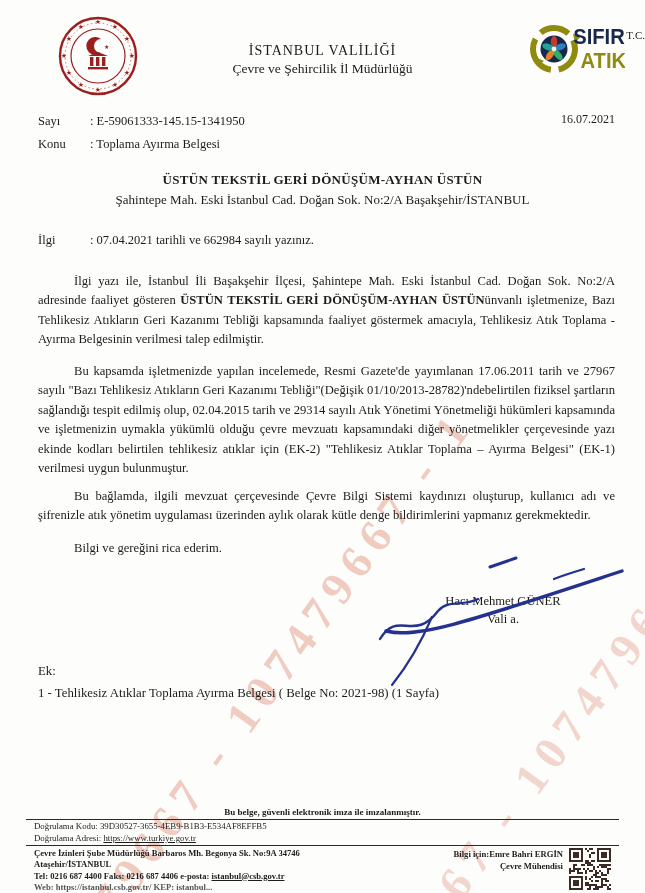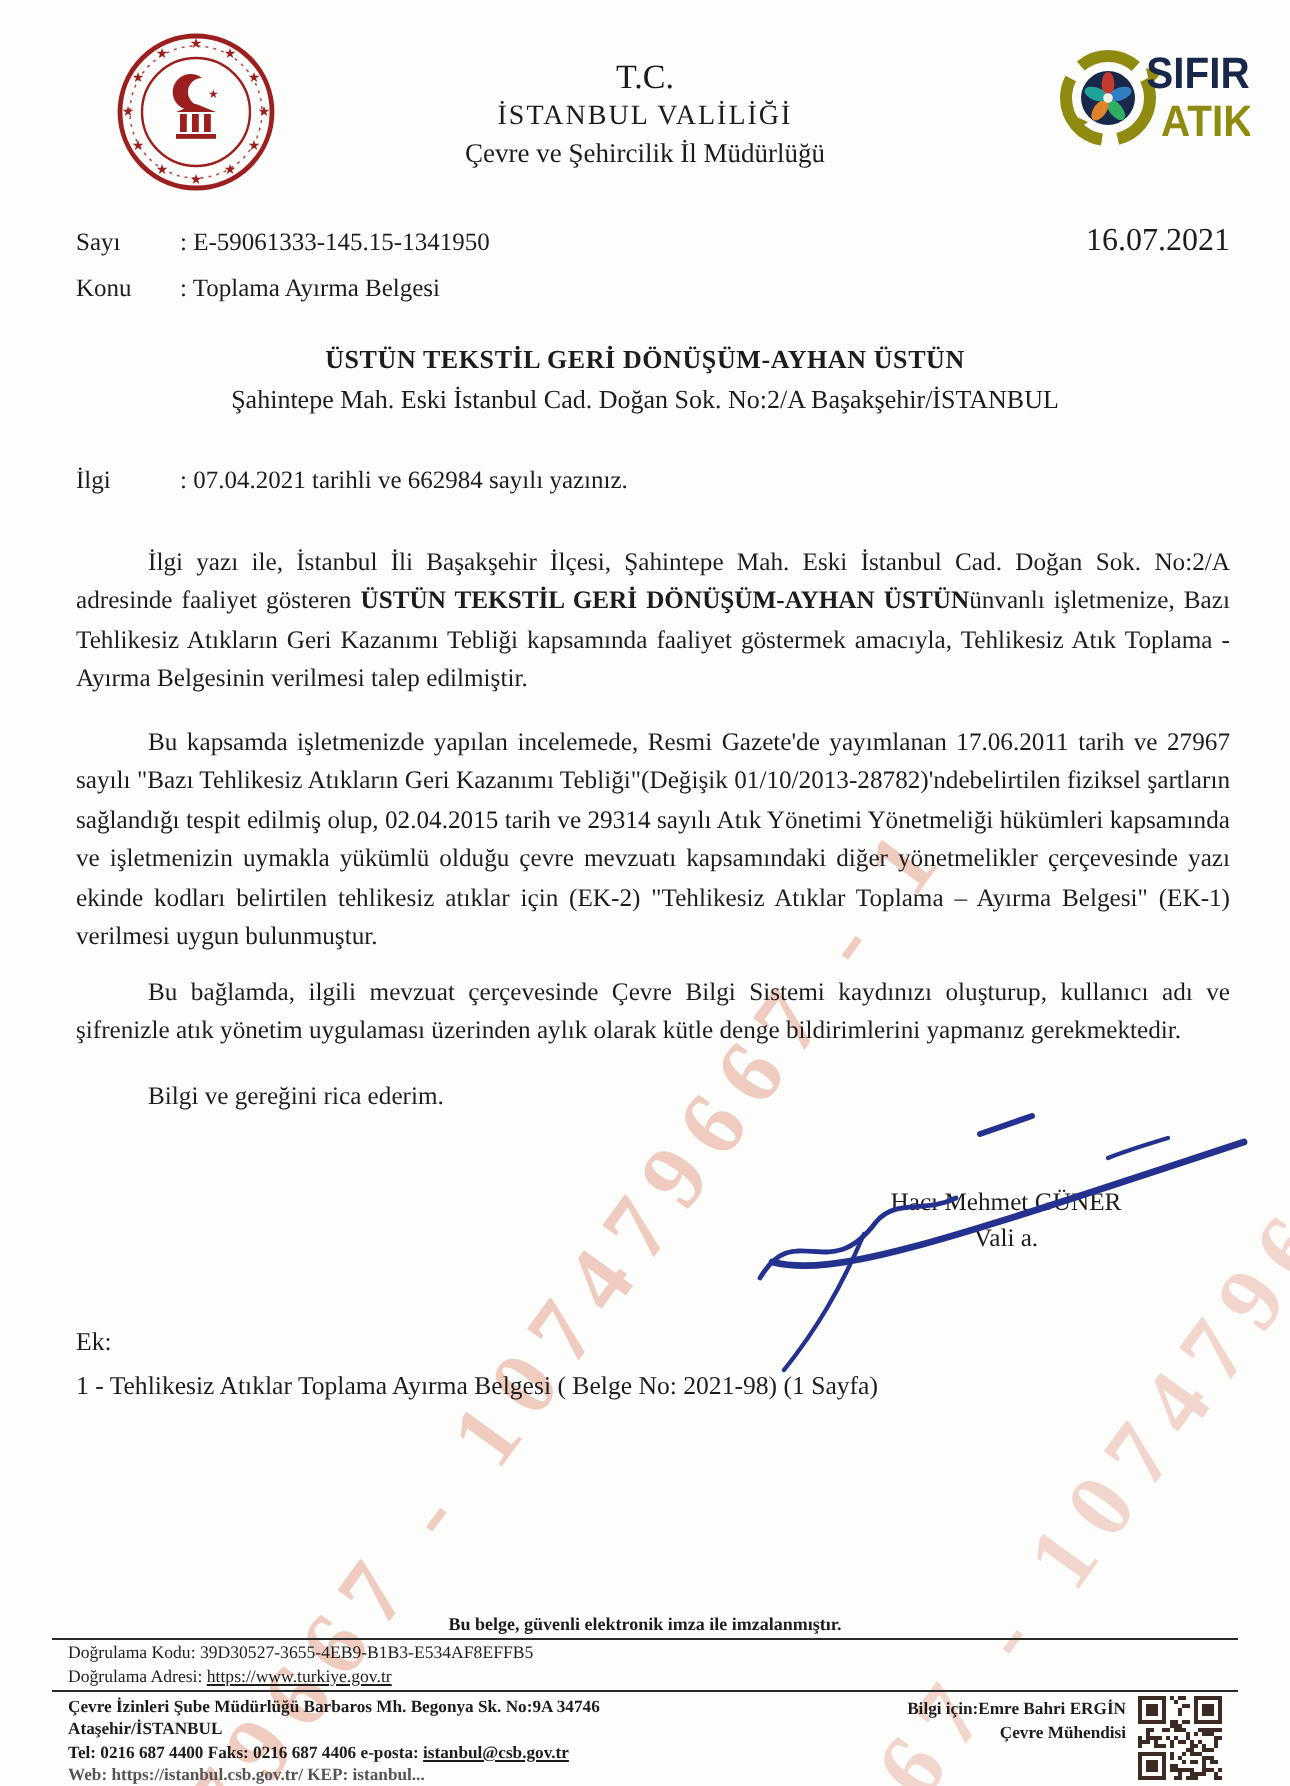--- a/index.html
+++ b/index.html
@@ -12,30 +12,30 @@
   .watermark{position:absolute;inset:0;overflow:hidden;pointer-events:none;z-index:0;}
   .wm-line{
     position:absolute;white-space:nowrap;font-weight:bold;
     font-size:46px;letter-spacing:9px;color:rgba(219,122,96,0.38);
     transform-origin:center;font-family:"Liberation Serif",serif;
   }
   .wm-main{left:-260px;top:420px;width:1400px;transform:rotate(-54deg);}
   .wm-second{left:160px;top:300px;width:1400px;transform:rotate(-54deg);color:rgba(219,122,96,0.30);}
   
   .header-center{position:absolute;top:28px;left:0;right:0;text-align:center;z-index:2;line-height:1.28;}
-  .hc-tc{font-size:17px;}
+  .hc-tc{font-size:11px;text-align:right;}
   .hc-office{font-size:14px;letter-spacing:1px;}
   .hc-dept{font-size:13.5px;}
   .emblem{position:absolute;left:57px;top:15px;z-index:2;}
   .sifir{position:absolute;right:20px;top:18px;z-index:2;}
   
   .meta{position:absolute;left:38px;top:110px;z-index:2;font-size:12.5px;line-height:1.8;}
   .meta-row{display:flex;}
   .meta-label{width:52px;}
-  .doc-date{position:absolute;right:30px;top:112px;z-index:2;font-size:16px;}
+  .doc-date{position:absolute;right:30px;top:112px;z-index:2;font-size:12px;}
   
   .recipient{position:absolute;top:170px;left:0;right:0;text-align:center;z-index:2;font-size:13px;line-height:1.5;}
   .recipient .name{font-weight:bold;letter-spacing:.3px;}
   
   .ilgi{position:absolute;left:38px;top:233px;right:30px;display:flex;z-index:2;font-size:12.5px;}
   .ilgi-label{width:52px;}
   .para{position:absolute;left:38px;right:30px;z-index:2;font-size:12.6px;line-height:1.55;text-align:justify;text-indent:36px;}
   .p1{top:259px;}
   .p2{top:349px;}
   .p3{top:474px;}

